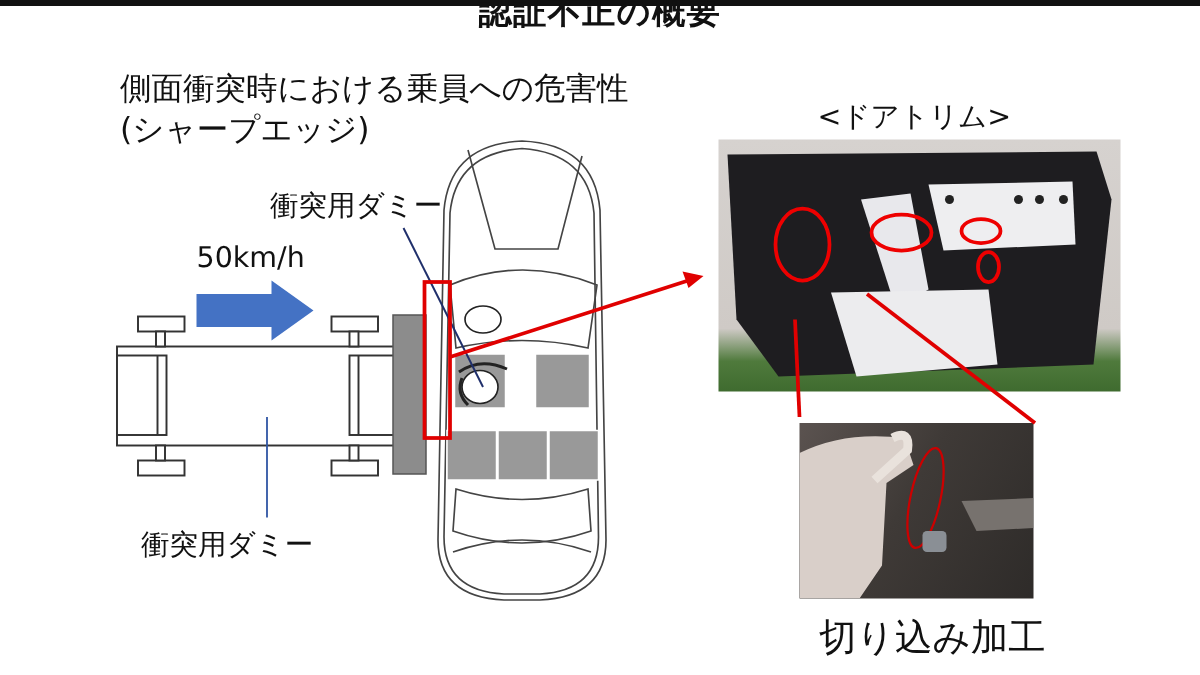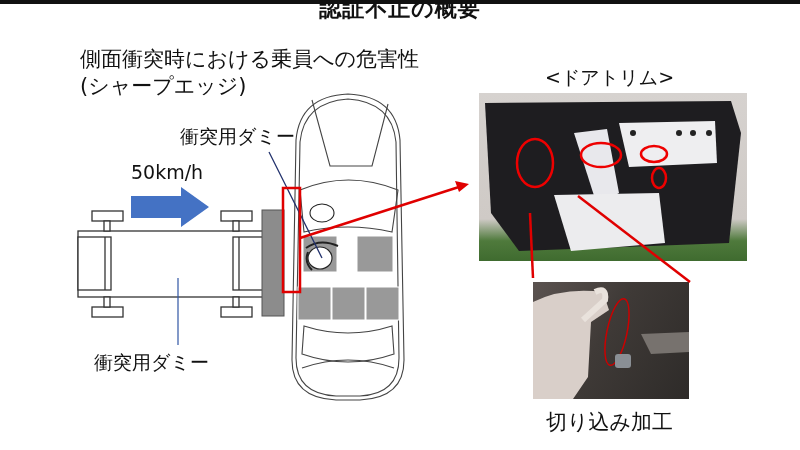--- a/index.html
+++ b/index.html
@@ -14,21 +14,21 @@
     position: absolute; left: 0; top: -6px; width: 800px; text-align: center;
     font-size: 22px; font-weight: bold; letter-spacing: 1px; line-height: 30px;
   }
   .subtitle {
     position: absolute; left: 80px; top: 46px; font-size: 21px; line-height: 27px;
   }
   .dummy-label { position: absolute; left: 180px; top: 124px; font-size: 19px; }
   .speed-label { position: absolute; left: 131px; top: 161px; font-size: 19px; }
   .cart-label { position: absolute; left: 94px; top: 350px; font-size: 19px; }
   .door-label { position: absolute; left: 545px; top: 65px; font-size: 19px; }
-  .cut-label { position: absolute; left: 546px; top: 408px; font-size: 21px; text-align: right; }
+  .cut-label { position: absolute; left: 546px; top: 408px; font-size: 25px; text-align: right; }
   svg.diagram { position: absolute; left: 0; top: 0; }
 
   .photo-door {
     position: absolute; left: 479px; top: 93px; width: 268px; height: 168px;
     background: linear-gradient(180deg, #d6d2cf 0%, #cfcac6 75%, #4f7a3c 88%, #3f6b2f 100%);
     overflow: hidden;
   }
   .photo-detail {
     position: absolute; left: 533px; top: 282px; width: 156px; height: 117px;
     background: linear-gradient(120deg, #5b5350 0%, #3f3a37 45%, #2e2b29 100%);

